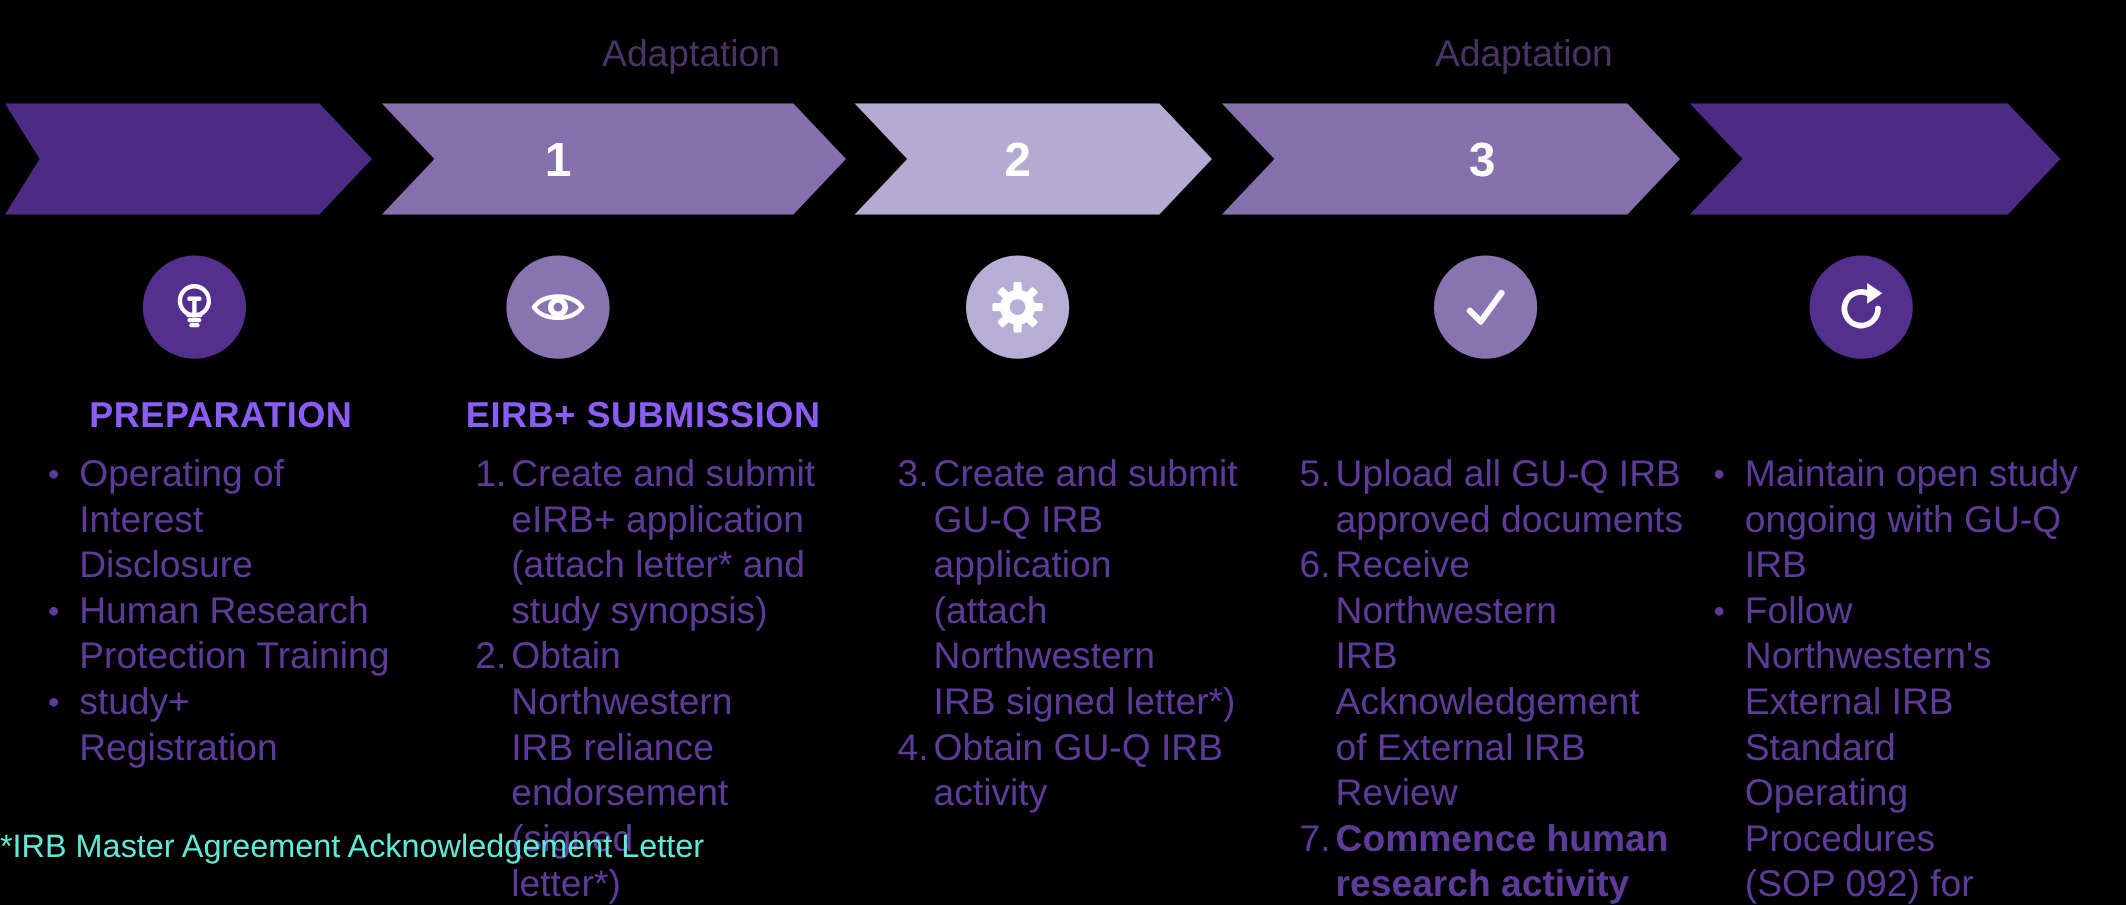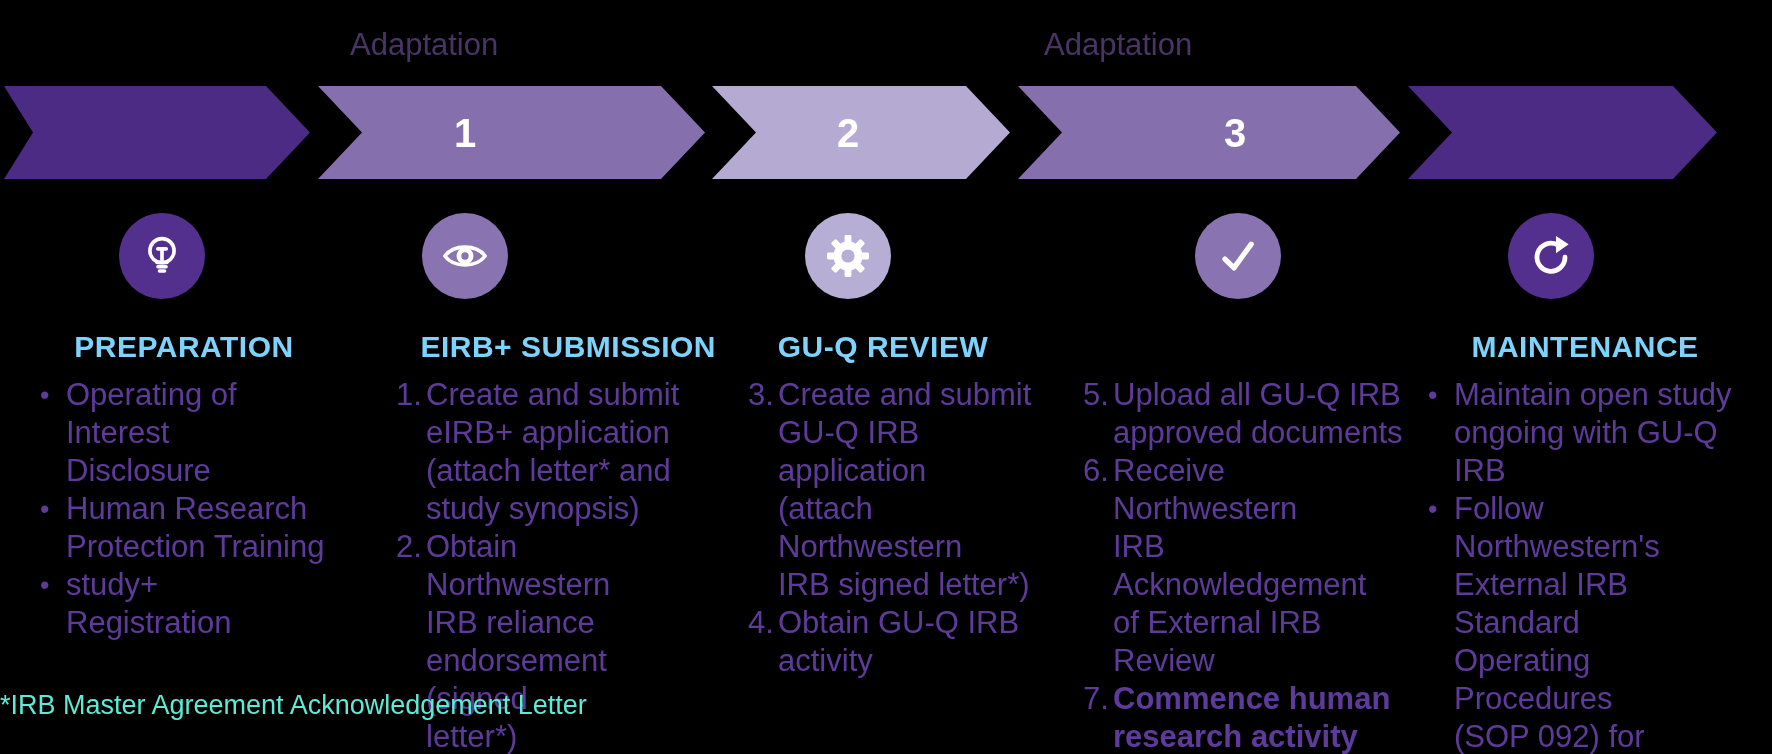--- a/index.html
+++ b/index.html
@@ -2,41 +2,41 @@
 <html><head>
 <meta charset="utf-8">
 <style>
   html,body{margin:0;padding:0;background:#000;}
   .canvas{
     position:relative;width:1772px;height:754px;background:#000;overflow:hidden;
     font-family:"Liberation Sans","DejaVu Sans",sans-serif;
   }
   
   .adaptation{
-    position:absolute;top:27px;width:300px;text-align:left;
+    position:absolute;top:27px;width:300px;text-align:right;
     font-size:31px;line-height:36px;color:#4a3467;font-weight:400;
   }
   .adapt1{left:350px;}
   .adapt2{left:1044px;}
   
   .chevrons{position:absolute;left:0;top:86px;width:1772px;height:93px;display:block;}
   .chevnum{font-family:"Liberation Sans","DejaVu Sans",sans-serif;font-size:40px;font-weight:bold;fill:#ffffff;text-anchor:middle;}
   
   .circle{
     position:absolute;top:213px;width:86px;height:86px;border-radius:50%;
     display:flex;align-items:center;justify-content:center;
   }
   .circ1{left:119px;} .circ2{left:422px;} .circ3{left:805px;} .circ4{left:1195px;} .circ5{left:1508px;}
   .circle svg{display:block;}
   
   .heading{
     position:absolute;top:330px;width:360px;text-align:center;white-space:nowrap;
-    font-size:30px;font-weight:bold;color:#7dd3fc;letter-spacing:0.5px;
-  }
-  .head1{left:4px;} .head2{left:356px;text-align:right;} .head3{left:703px;} .head4{left:1060px;} .head5{left:1405px;}
+    font-size:30px;font-weight:bold;color:#8b5cf6;letter-spacing:0.5px;
+  }
+  .head1{left:4px;} .head2{left:356px;} .head3{left:703px;} .head4{left:1060px;} .head5{left:1405px;}
   
   .list{position:absolute;top:376px;font-size:31px;line-height:38px;color:#5e3b9a;}
   .list1{left:40px;width:290px;}
   .list2{left:396px;width:300px;}
   .list3{left:748px;width:310px;}
   .list4{left:1083px;width:330px;}
   .list5{left:1428px;width:310px;}
   .item{display:flex;align-items:flex-start;}
   .marker{flex:0 0 30px;}
   .list1 .marker,.list5 .marker{flex:0 0 26px;font-size:27px;}
@@ -104,22 +104,20 @@
   </div>
   <div class="circle circ5" style="background-color: rgb(84, 48, 142);">
     <svg width="46" height="46" viewBox="0 0 24 24" xmlns="http://www.w3.org/2000/svg">
       <path d="M15.4,6.2 A7.3,7.3 0 1 0 19.3,12.6" fill="none" stroke="#ffffff" stroke-width="2.5" stroke-linecap="round"></path>
       <polygon points="14.6,1.5 21.2,5.9 14.6,10.5" fill="#ffffff"></polygon>
     </svg>
   </div>
 
   <div class="heading head1">PREPARATION</div>
   <div class="heading head2">EIRB+ SUBMISSION</div>
-  <div class="heading head3">GU-Q REVIEW</div>
-  <div class="heading head5">MAINTENANCE</div>
 
   <div class="list list1">
     <div class="item">
       <span class="marker">•</span>
       <span class="txt">Operating of Interest
 Disclosure</span>
     </div>
     <div class="item">
       <span class="marker">•</span>
       <span class="txt">Human Research

